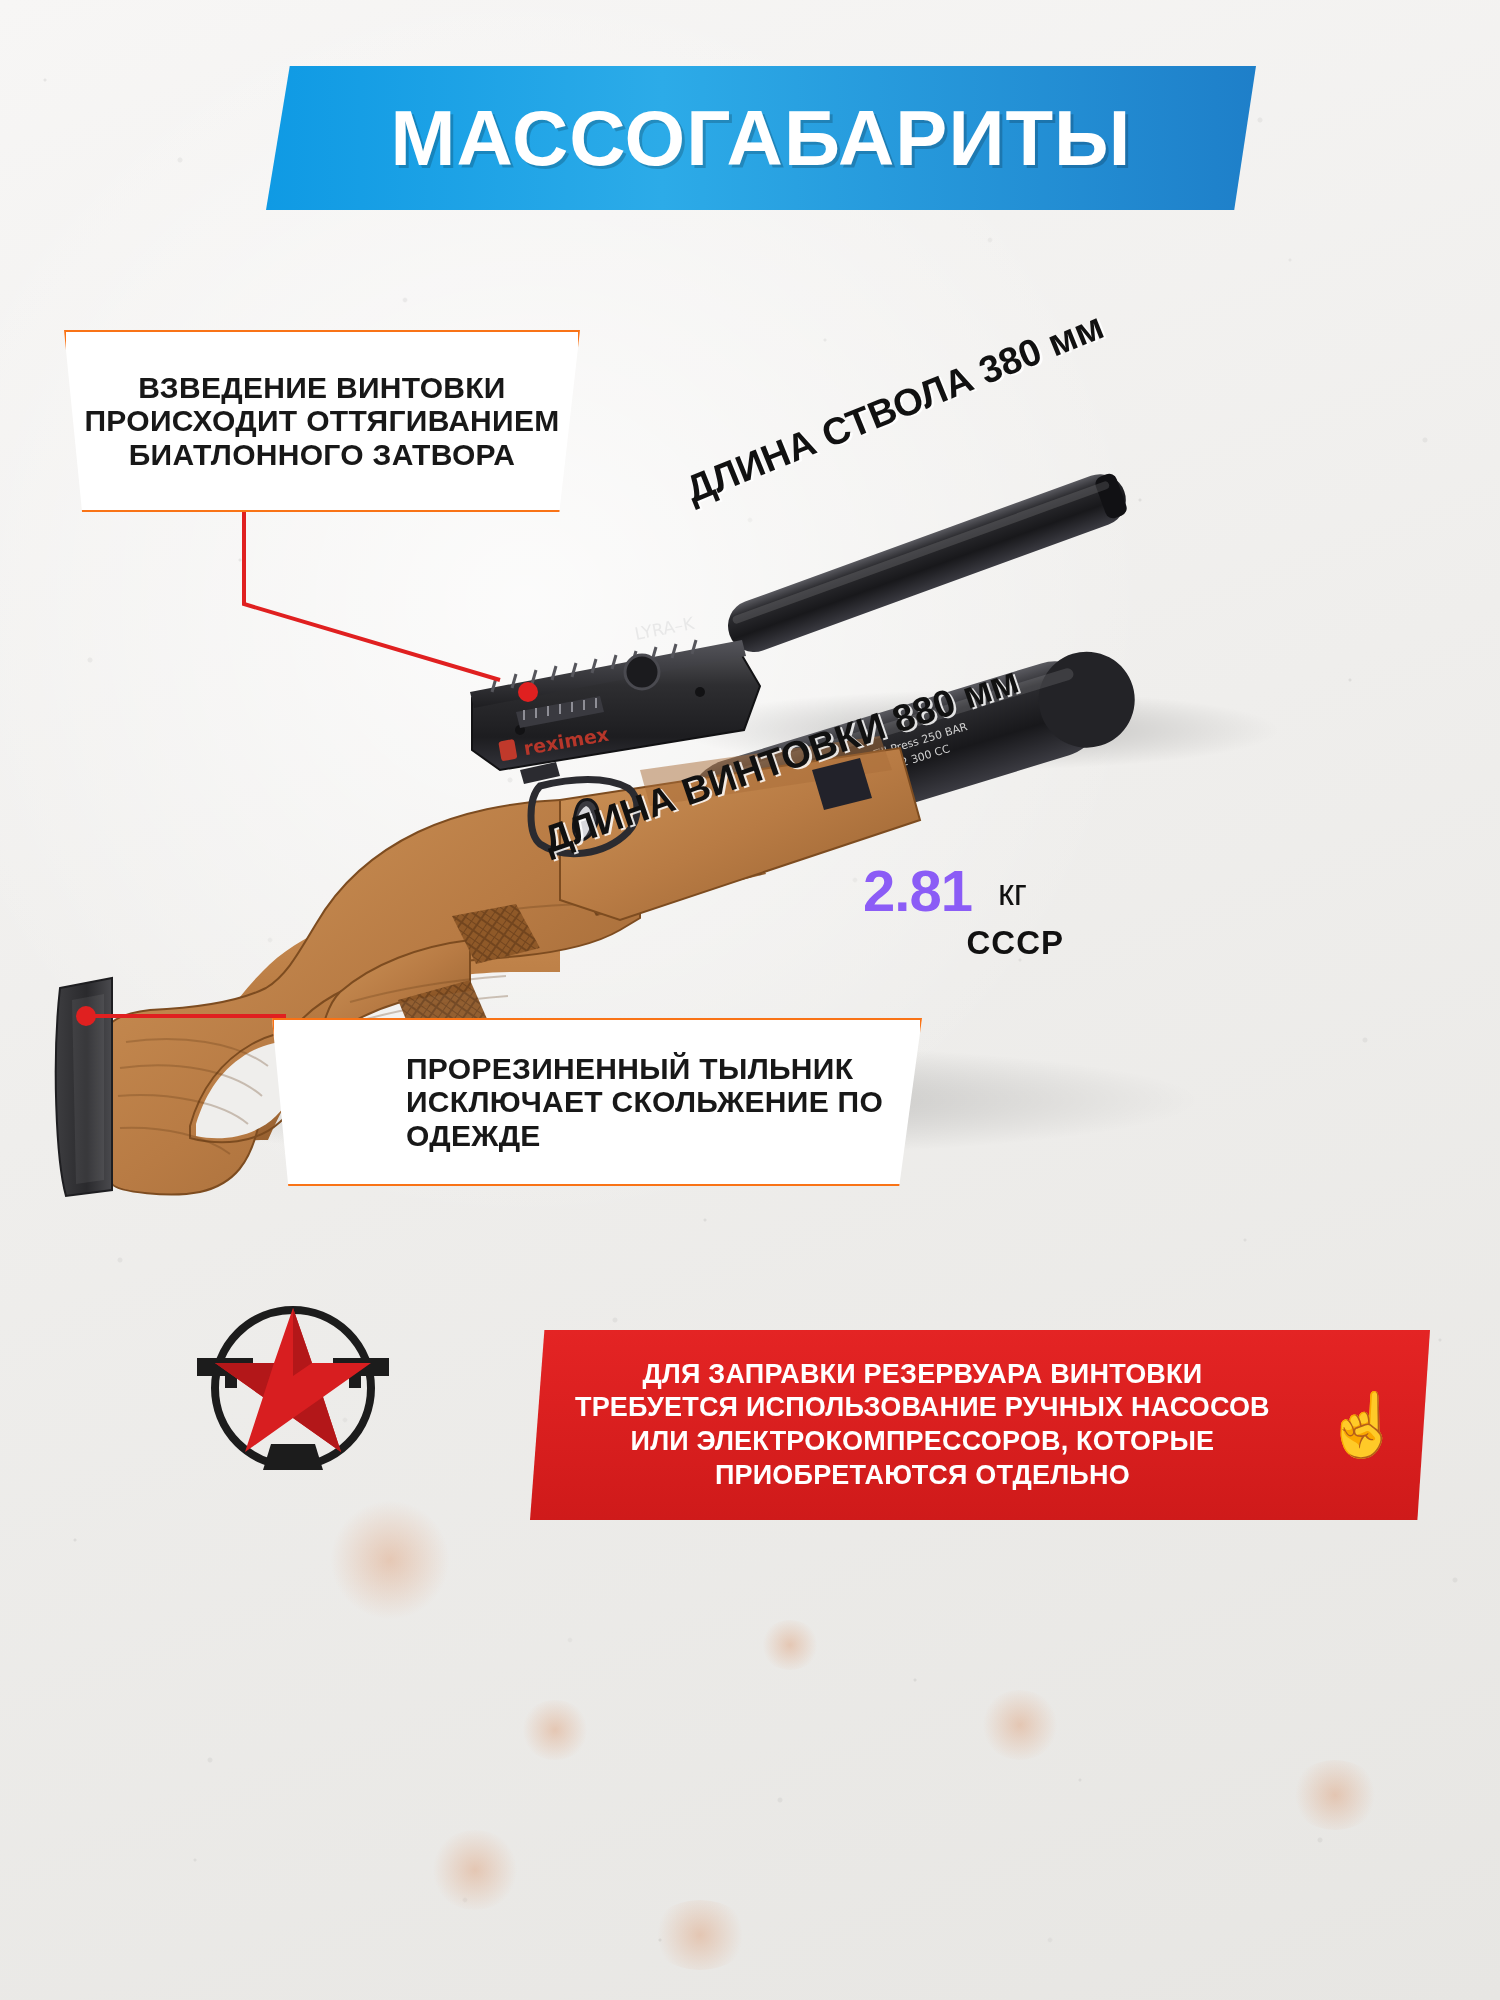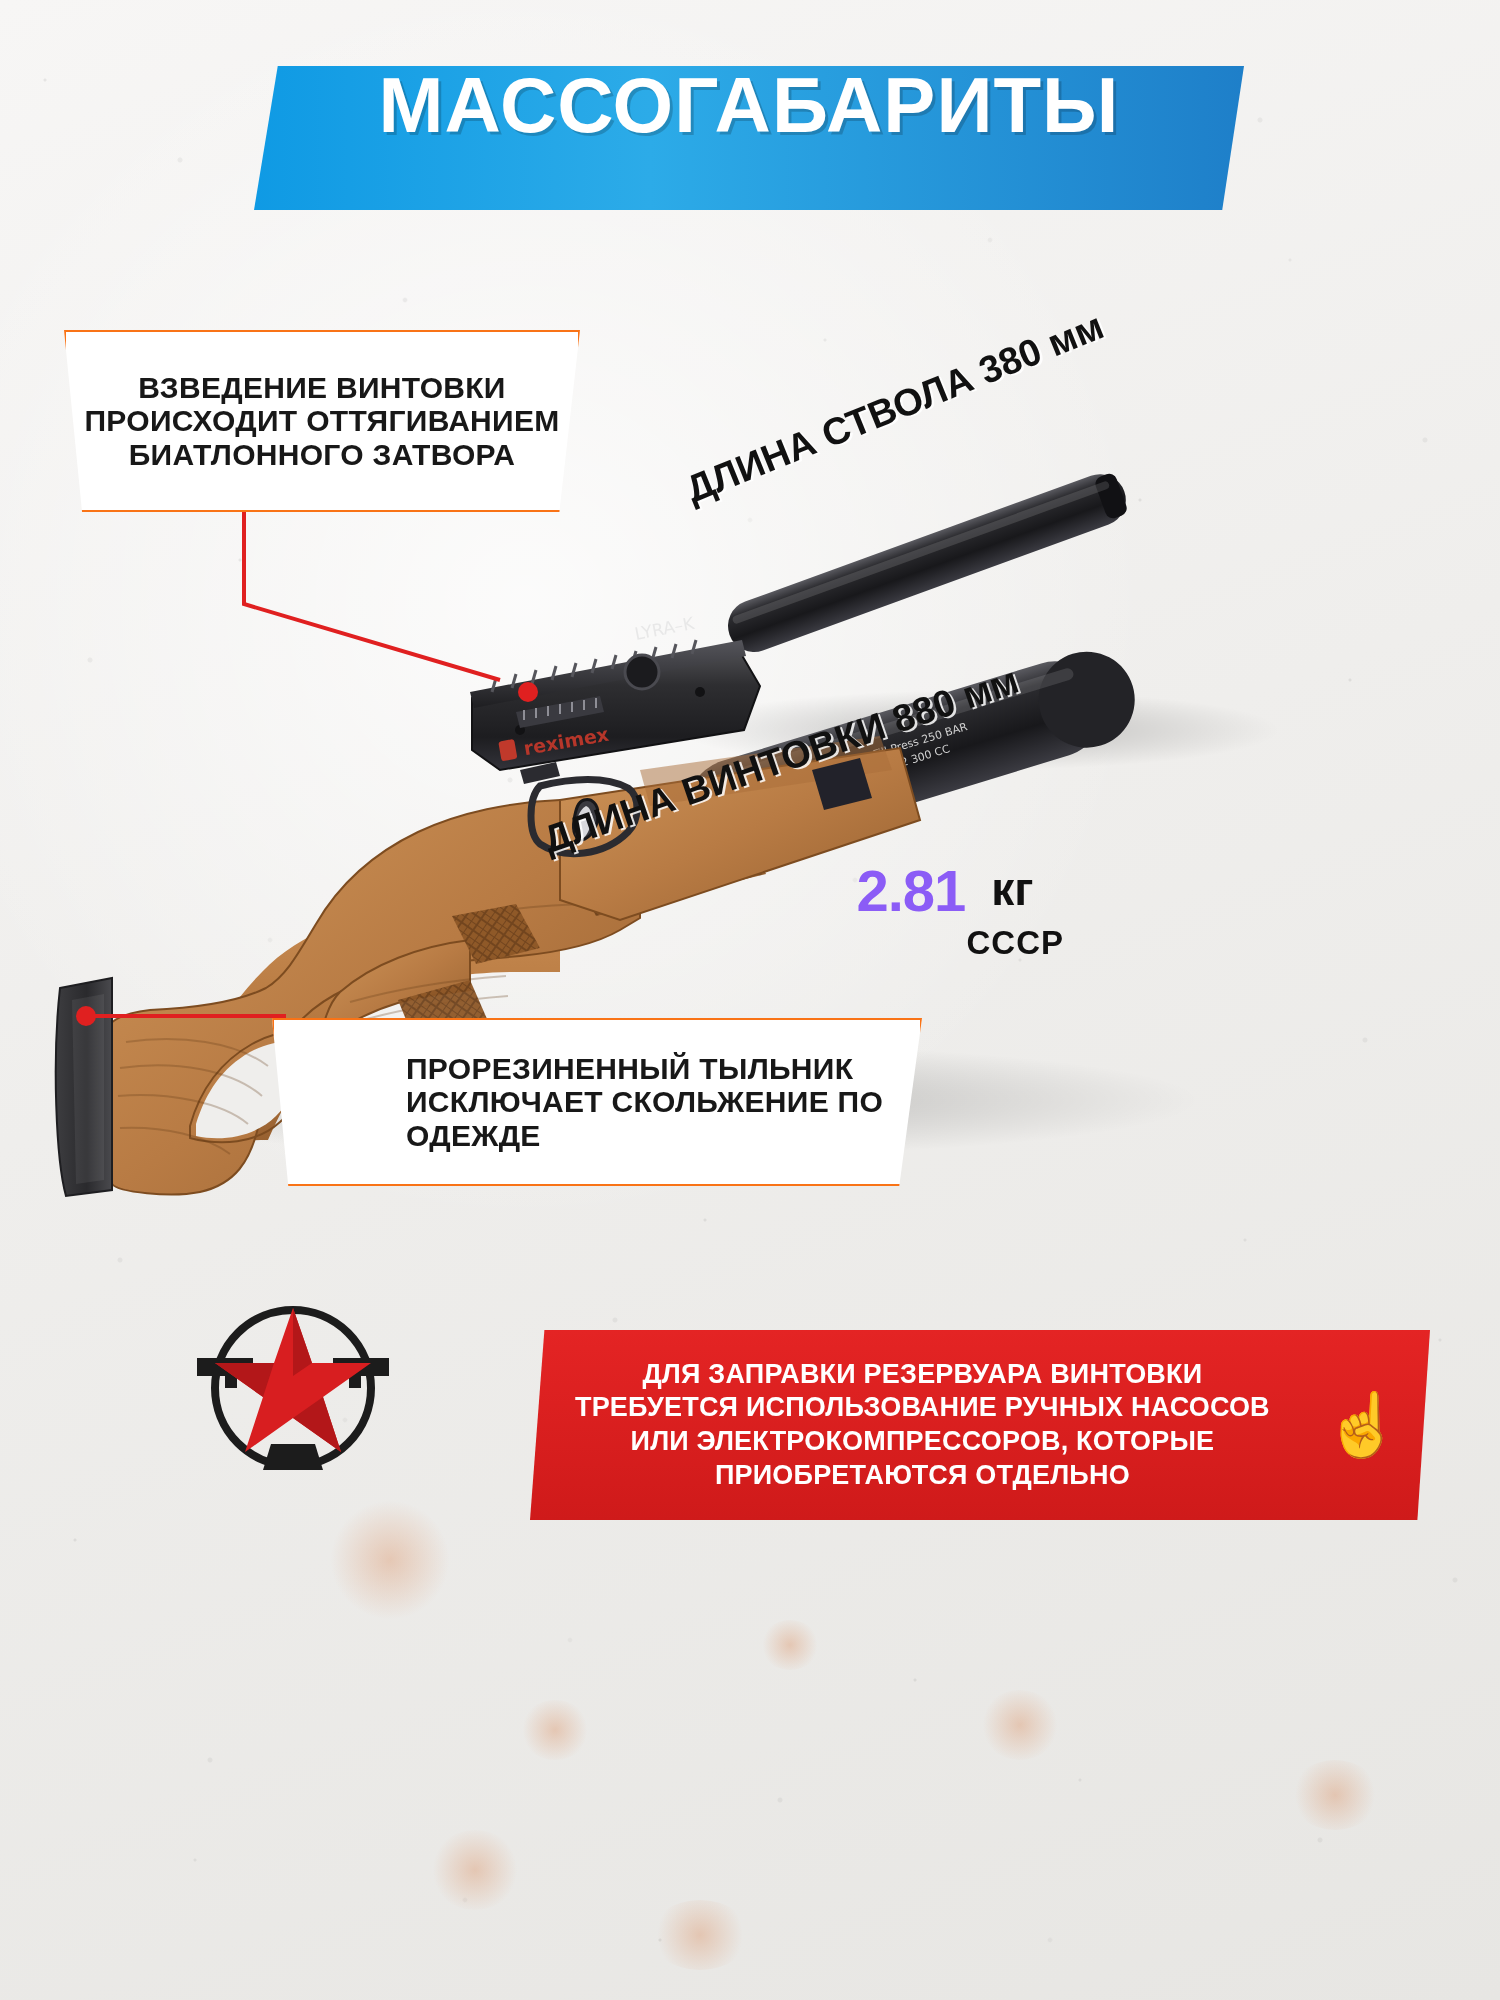--- a/index.html
+++ b/index.html
@@ -70,25 +70,25 @@
       radial-gradient(circle at 86% 13%, rgba(0,0,0,0.05) 0 1px, transparent 2px);
     background-repeat:no-repeat;
     pointer-events:none;
   }
   
   .blotch{ position:absolute; border-radius:50%; pointer-events:none;
            background:radial-gradient(circle, rgba(214,118,60,0.30), rgba(214,118,60,0) 70%); }
 
   
   #banner {
-    position:absolute; left:254px; top:66px; width:990px; height:144px;
+    position:absolute; left:266px; top:66px; width:990px; height:144px;
     background:linear-gradient(90deg,#0f9ae4 0%, #2cabe8 40%, #1e7fc9 100%);
     clip-path: polygon(2.4% 0%, 100% 0%, 97.8% 100%, 0% 100%);
     box-shadow: 10px 12px 18px rgba(0,0,0,0.16);
-    display:flex; align-items:flex-start; justify-content:center;
+    display:flex; align-items:center; justify-content:center;
   }
   #banner h1 {
     margin:0; color:#ffffff; font-weight:bold; letter-spacing:1px;
     font-size:78px; line-height:1; white-space:nowrap;
     text-shadow: 3px 3px 0 rgba(0,0,0,0.18);
   }
 
   
   .callout {
     position:absolute; background:#ffffff; border:2px solid #f97316;
@@ -126,21 +126,21 @@
   #dim-barrel .val { color:#111; }
   #dim-rifle  { left:545px; top:820px; font-size:38px; transform:rotate(-19deg); transform-origin:left center; }
 
   
   #mass { position:absolute; left:800px; top:862px; width:290px; text-align:center; }
   #mass .num {
     display:inline-block; color:#8b5cf6; font-weight:bold; font-size:58px; line-height:1;
     letter-spacing:-1px;
   }
   #mass .unit {
-    display:inline-block; color:#111; font-weight:bold; font-size:46px; line-height:1;
+    display:inline-block; color:#111; font-weight:normal; font-size:36px; line-height:1;
     margin-left:26px; vertical-align:6px;
   }
   #mass .cap {
     display:block; color:#111; font-weight:bold; font-size:33px; letter-spacing:1px;
     margin-top:4px; text-align:right; padding-right:26px;
   }
 
   
   #logo { position:absolute; left:148px; top:1288px; width:290px; text-align:center; }
   #logo .word { font-weight:bold; font-size:46px; letter-spacing:0.5px; margin-top:4px; }

